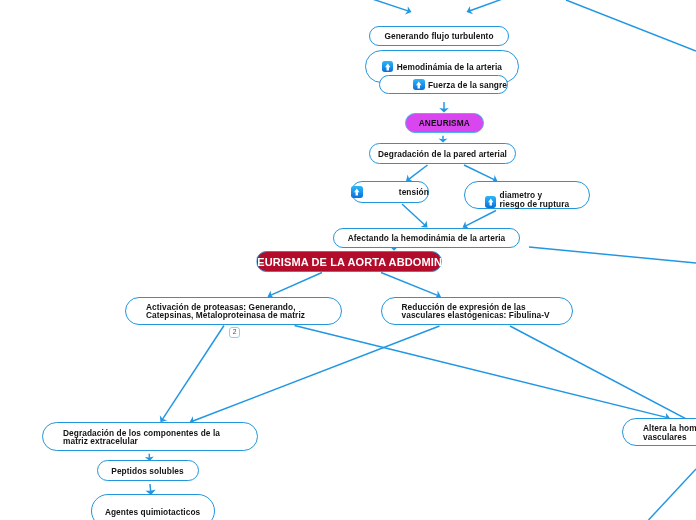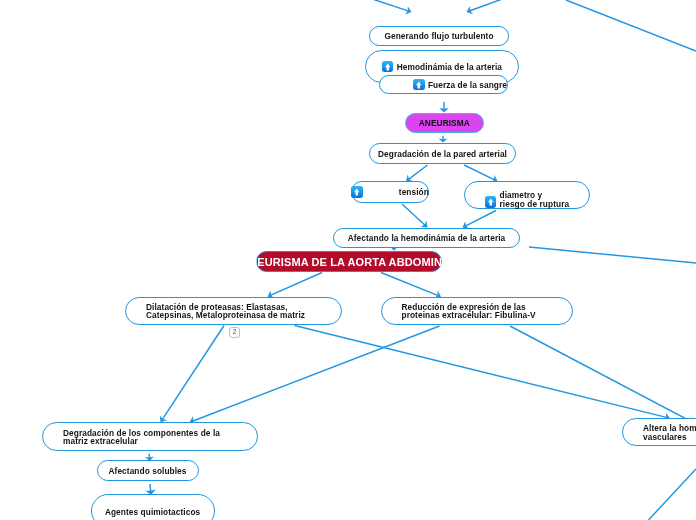--- a/index.html
+++ b/index.html
@@ -159,33 +159,33 @@
     <span class="label">diametro y
 riesgo de ruptura</span>
   </div>
   <div class="node center" style="left: 333px; top: 227.5px; width: 187px; height: 20.5px;">
     <span class="label">Afectando la hemodinámia de la arteria</span>
   </div>
   <div class="node red center" style="left: 256px; top: 251px; width: 186px; height: 21px; font-size: 11px;">
     <span class="label">ANEURISMA DE LA AORTA ABDOMINAL</span>
   </div>
   <div class="node left" style="left: 125px; top: 296.5px; width: 217px; height: 28.5px;">
-    <span class="label">Dilatación de proteasas: Elastasas,
+    <span class="label">Activación de proteasas: Generando,
 Catepsinas, Metaloproteinasa de matriz</span>
   </div>
   <div class="node left" style="left: 380.5px; top: 296.5px; width: 192px; height: 28.5px;">
     <span class="label">Reducción de expresión de las
-proteinas extracelular: Fibulina-V</span>
+vasculares elastogenicas: Fibulina-V</span>
   </div>
   <div class="node left" style="left: 42px; top: 422px; width: 216px; height: 29px;">
     <span class="label">Degradación de los componentes de la
 matriz extracelular</span>
   </div>
   <div class="node center" style="left: 96.5px; top: 460px; width: 102px; height: 21px;">
-    <span class="label">Afectando solubles</span>
+    <span class="label">Peptidos solubles</span>
   </div>
   <div class="node center" style="left: 90.5px; top: 494.2px; width: 124.2px; height: 34px;">
     <span class="label">Agentes quimiotacticos</span>
   </div>
   <div class="node left" style="left: 622px; top: 418.4px; width: 200px; height: 27.4px;">
     <span class="label">Altera la homeostasis de las células
 vasculares</span>
   </div>
   <div class="badge" style="left: 228.8px; top: 327px; width: 9.7px; height: 8.9px;">2</div>
 </div>

